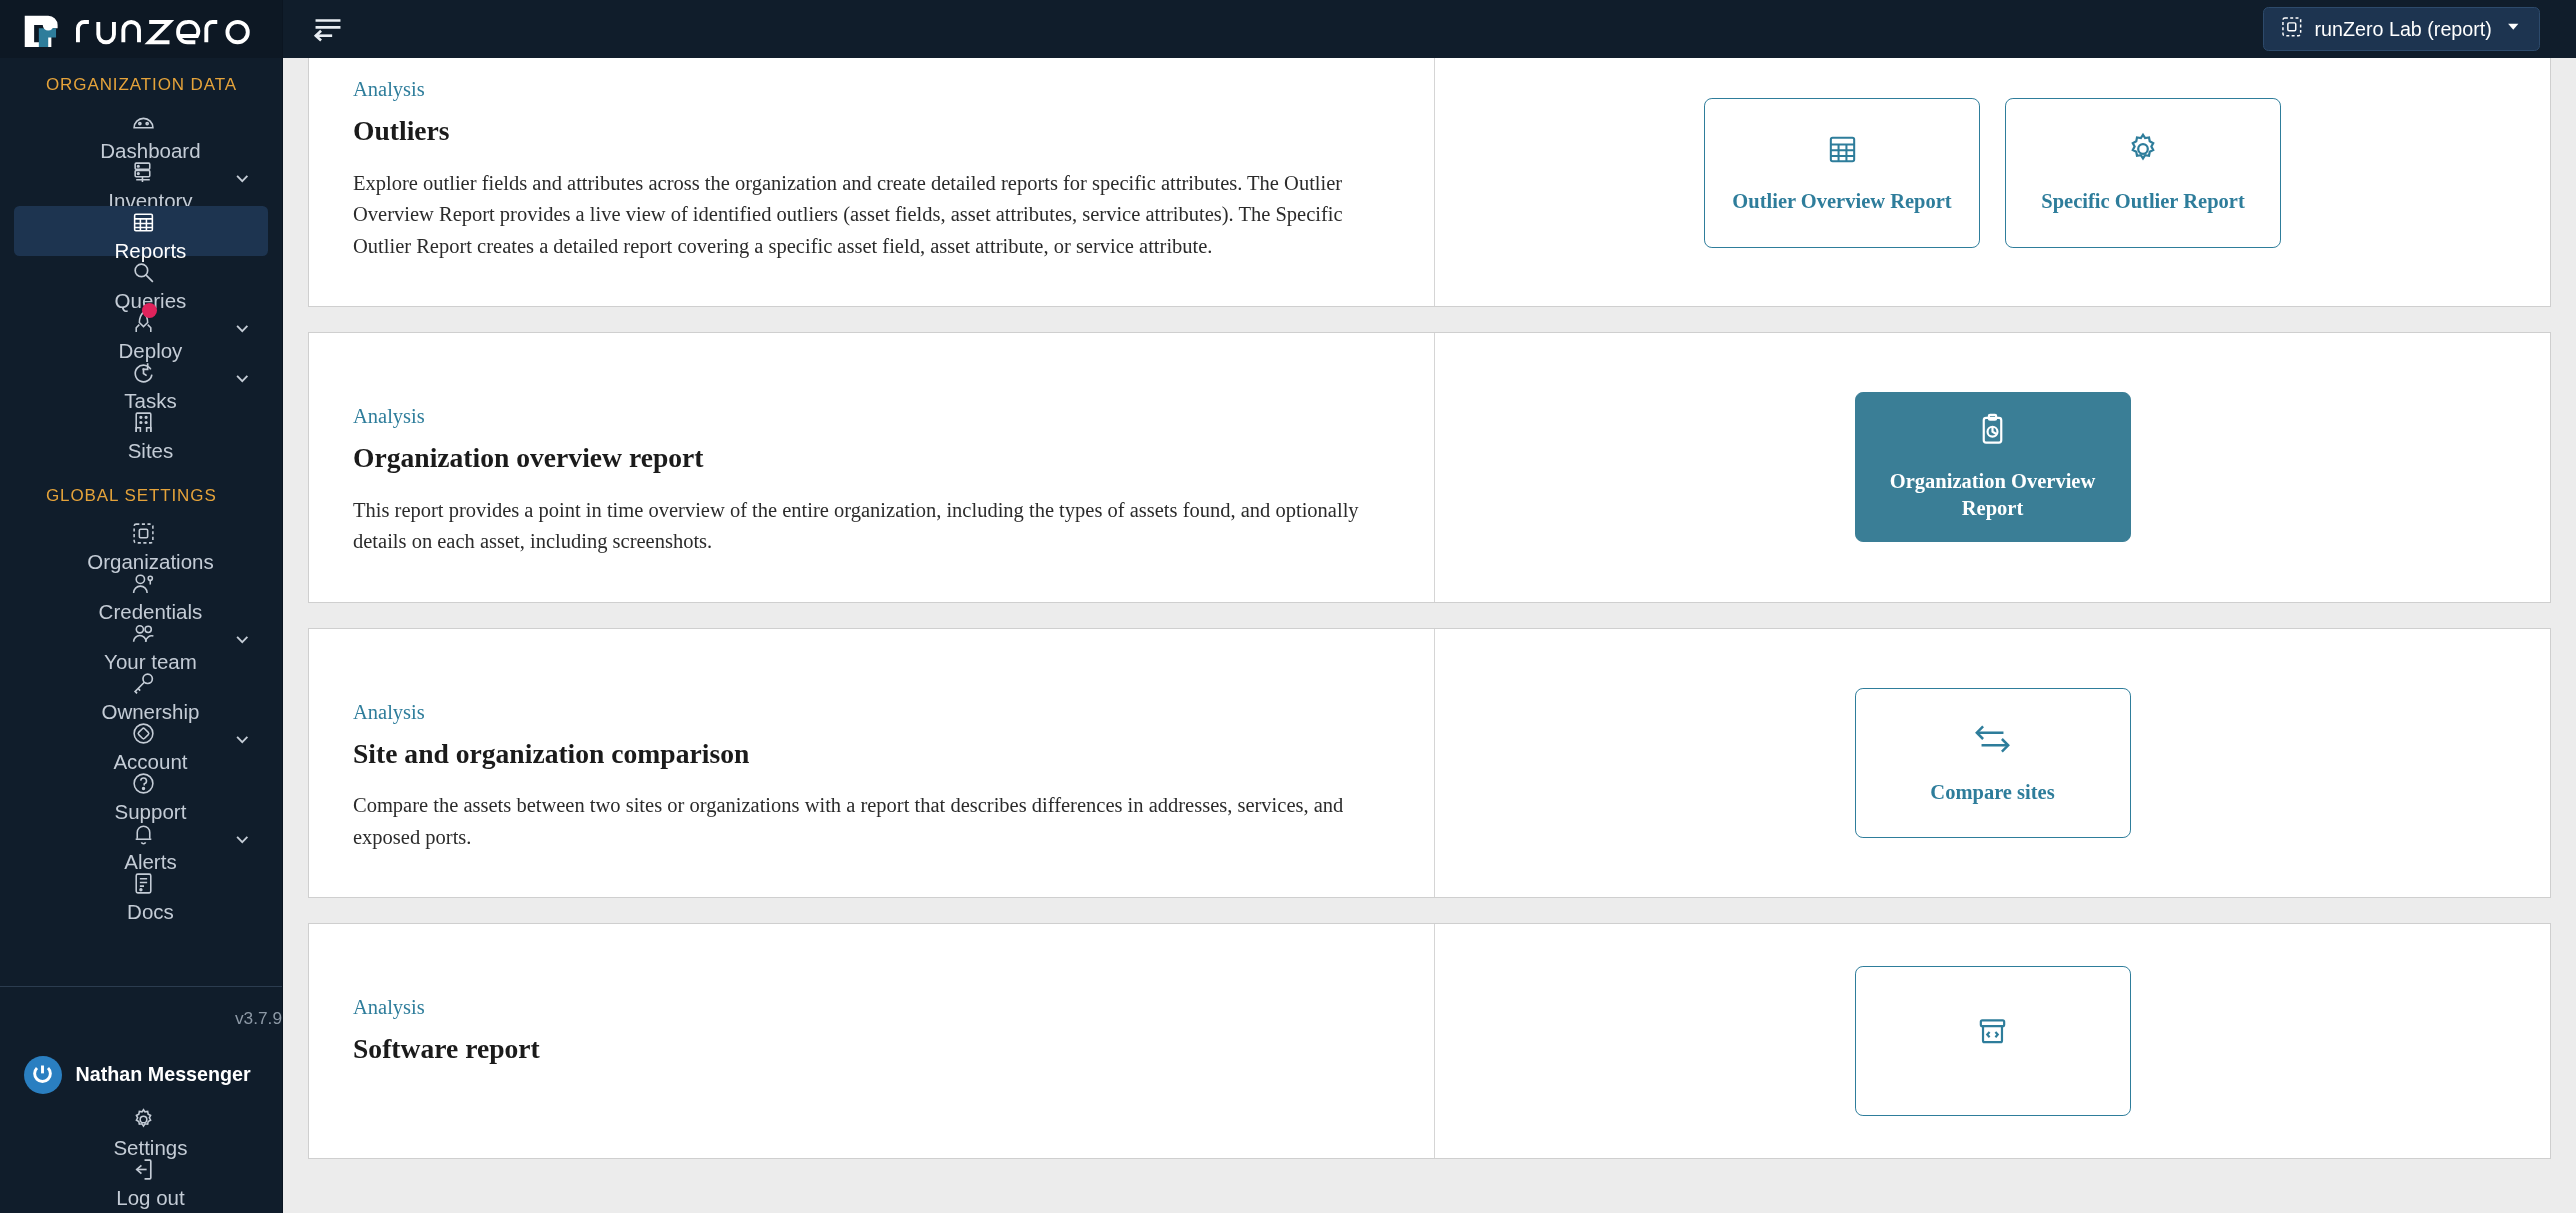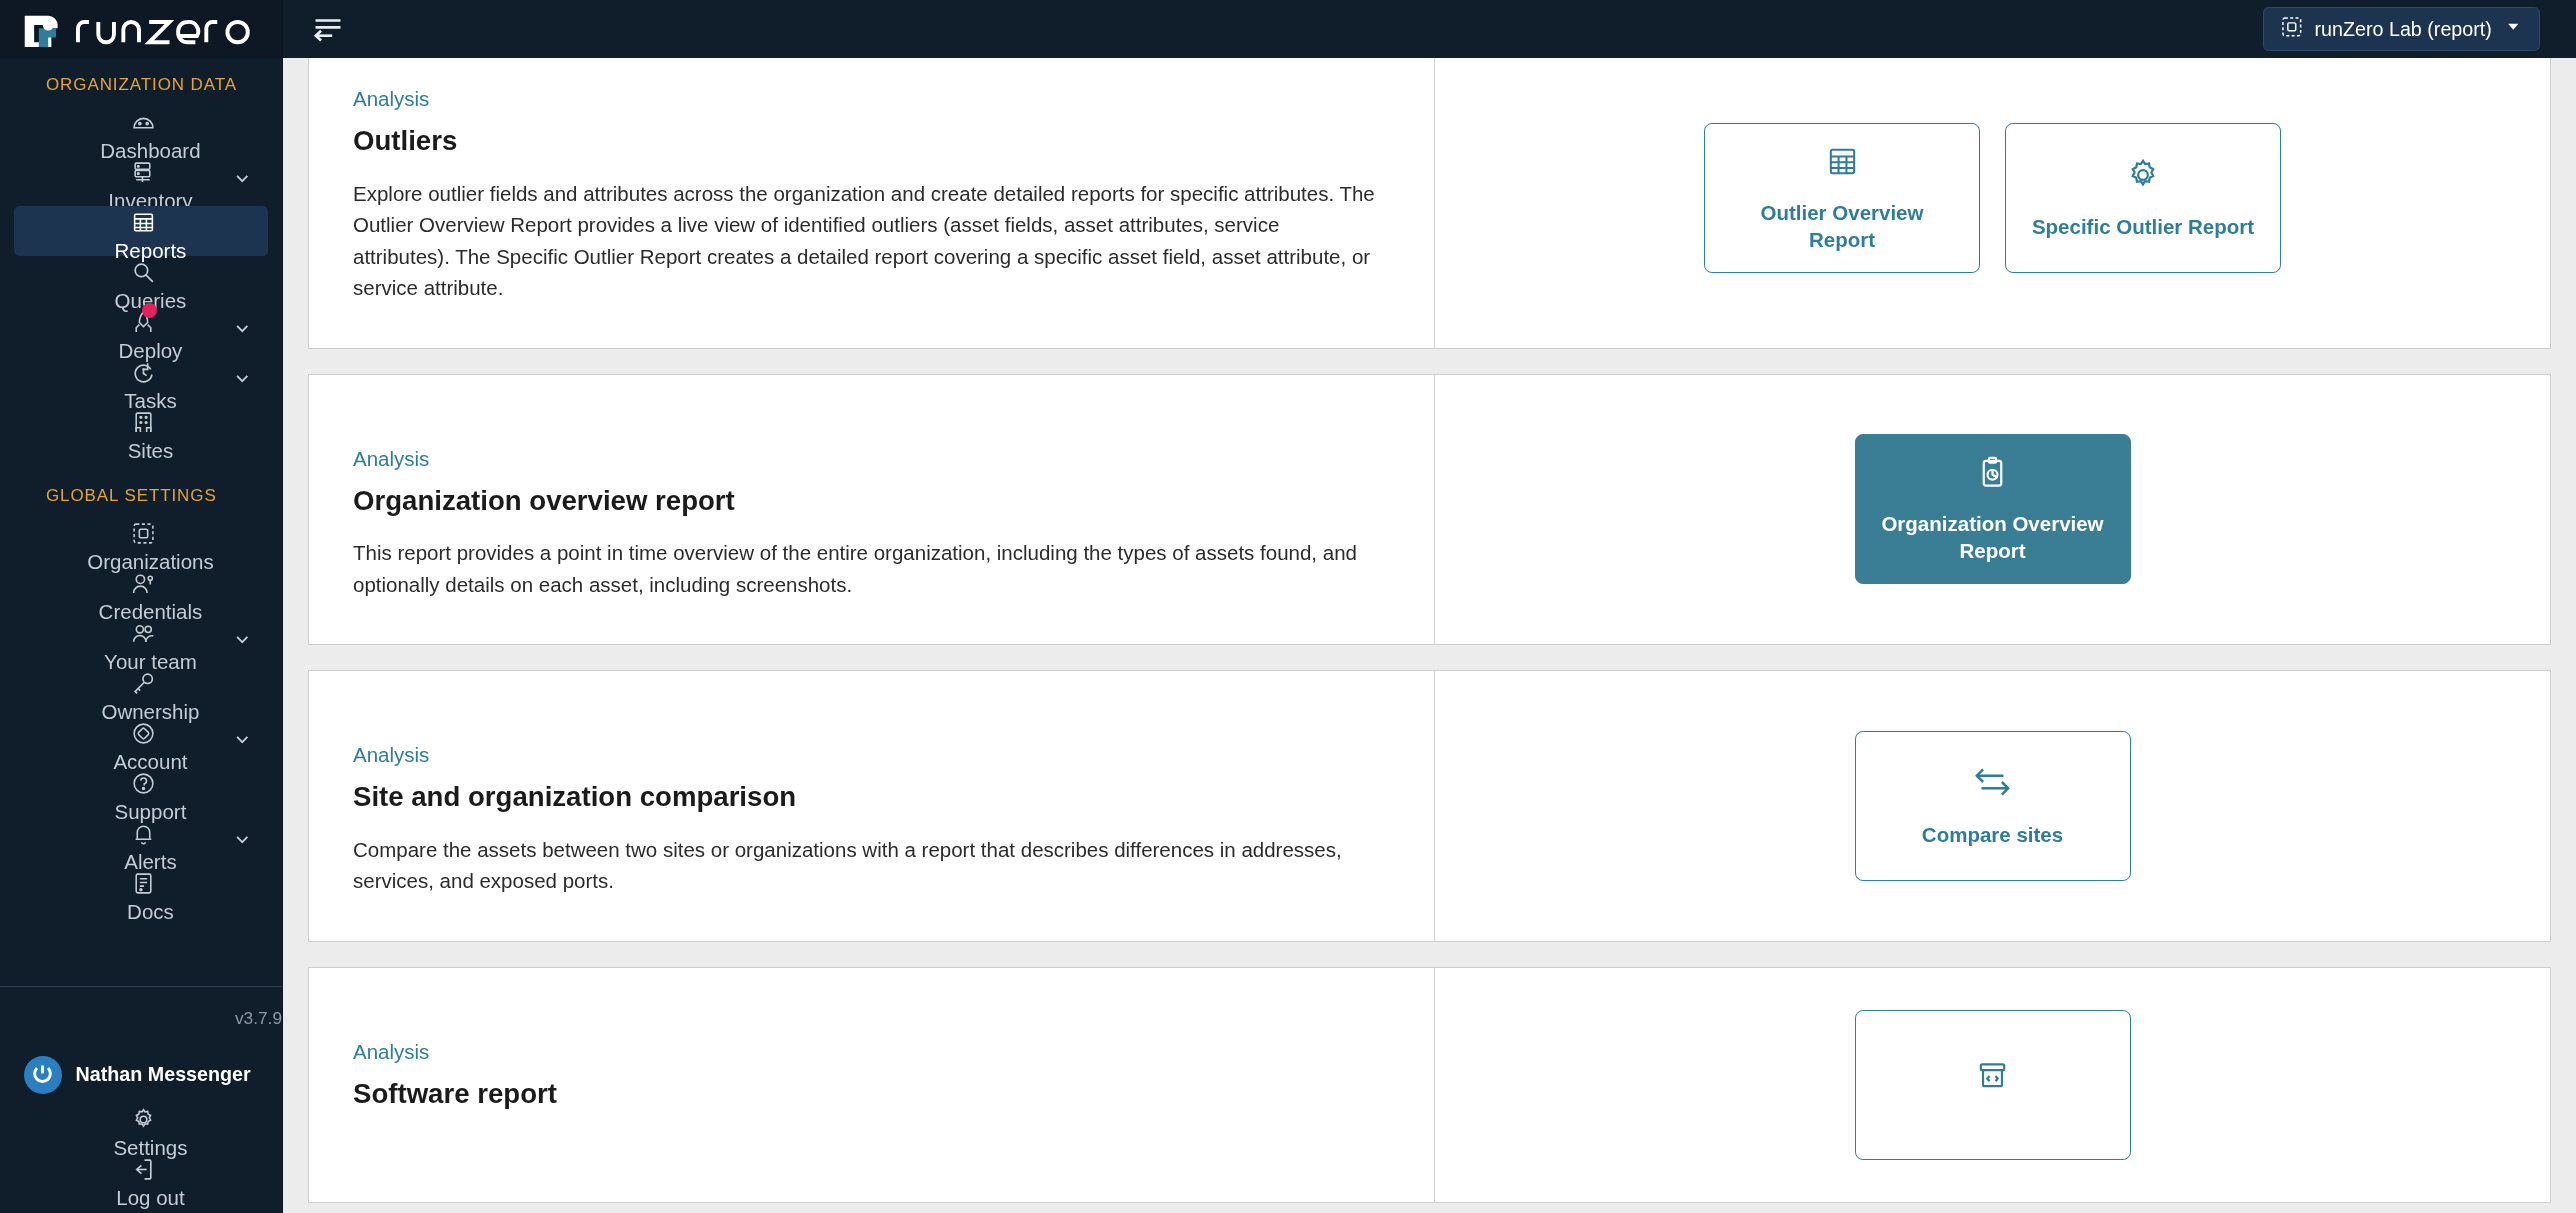--- a/index.html
+++ b/index.html
@@ -81,21 +81,22 @@
   }
   #collapse-btn { cursor: pointer; width: 36px; height: 31.5px; }
   #org-switcher {
     display: flex; align-items: center; gap: 11px;
     background: #1d3450; border: 0.8px solid #2d4a6b; border-radius: 5.5px;
     padding: 7px 15.7px; color: #ffffff; font-size: 19.7px; cursor: pointer;
   }
 
   #content {
     height: 1156px; overflow: hidden; background: #ececec;
-    padding: 9px 25px;
+    padding: 0 25px;
+    font-family: Liberation Serif, serif;
   }
   .card {
     background: #ffffff; border: 0.8px solid #cfcfcf;
     margin: 0 0 25px 0; display: flex; min-height: 126px;
   }
   .card.first { margin-top: -19px; }
   .card-left {
     width: 1126px; flex: 0 0 1126px;
     padding: 38px 44px 44px 44px;
     border-right: 1.6px solid #d5d5d5;

